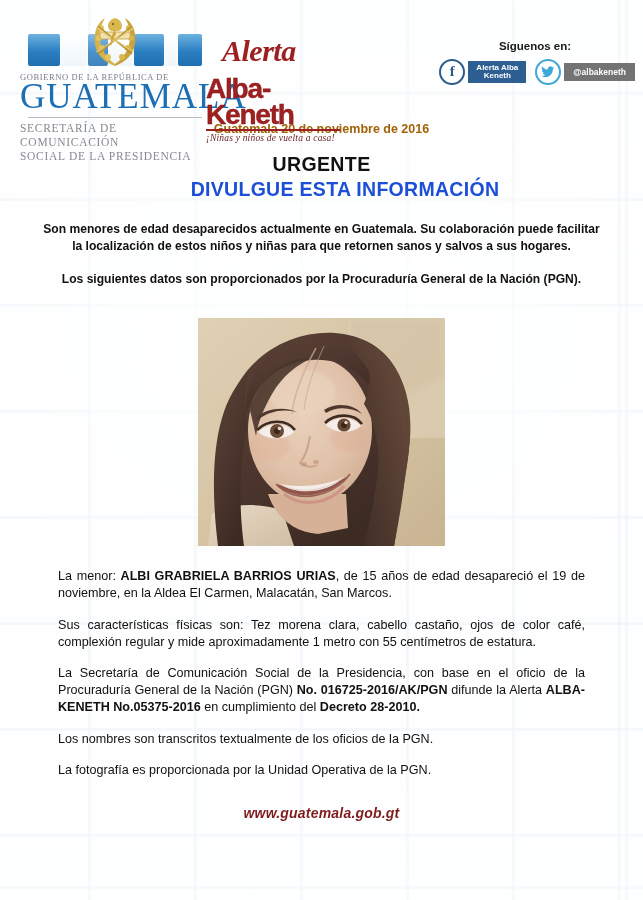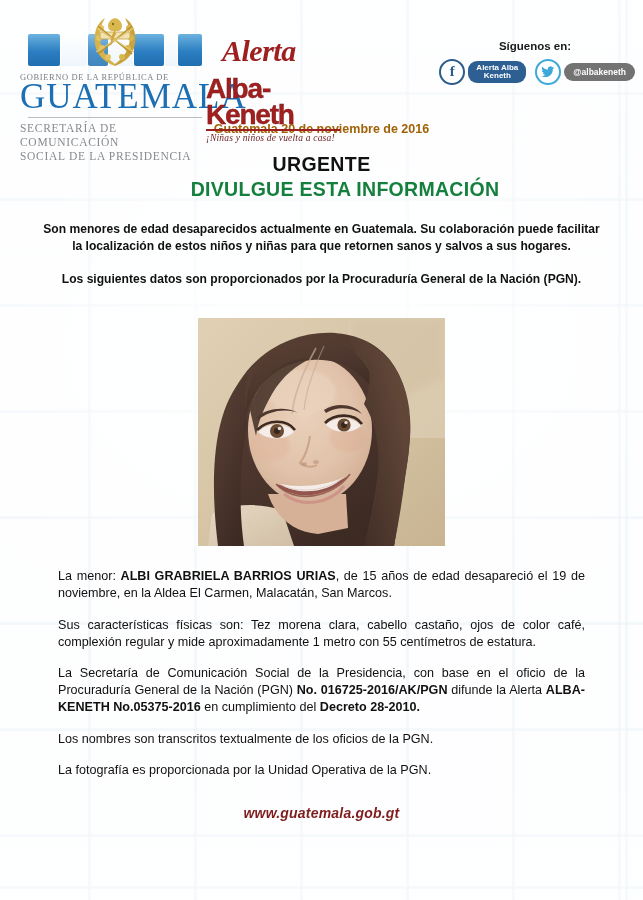--- a/index.html
+++ b/index.html
@@ -198,21 +198,21 @@
   .tw-circle { border: 2px solid #3ea8d8; background: #ffffff; }
   .fb-glyph {
     font-family: "Liberation Serif", serif;
     font-weight: bold;
     font-size: 15px;
     color: #2b5d8c;
     line-height: 1;
     transform: translateY(-1px);
   }
   .pill {
-    border-radius: 9px;
+    border-radius: 0;
     color: #ffffff;
     font-size: 8px;
     font-weight: bold;
     line-height: 1.05;
     padding: 3px 8px;
     text-align: center;
     white-space: pre-line;
   }
   .pill-fb { background: #2d5f93; margin-right: 6px; }
   .pill-tw { background: #737373; font-size: 8.5px; padding: 5px 9px; }
@@ -232,21 +232,21 @@
   .urgent-1 {
     font-size: 19.5px;
     font-weight: bold;
     color: #111;
     letter-spacing: 0.4px;
     line-height: 1.28;
   }
   .urgent-2 {
     font-size: 19.5px;
     font-weight: bold;
-    color: #15803d;
+    color: #1d4ed8;
     letter-spacing: 0.3px;
     line-height: 1.28;
     padding-left: 47px;
   }
 
   
   .intro {
     margin: 19px 38px 0 38px;
   }
   .intro p {

